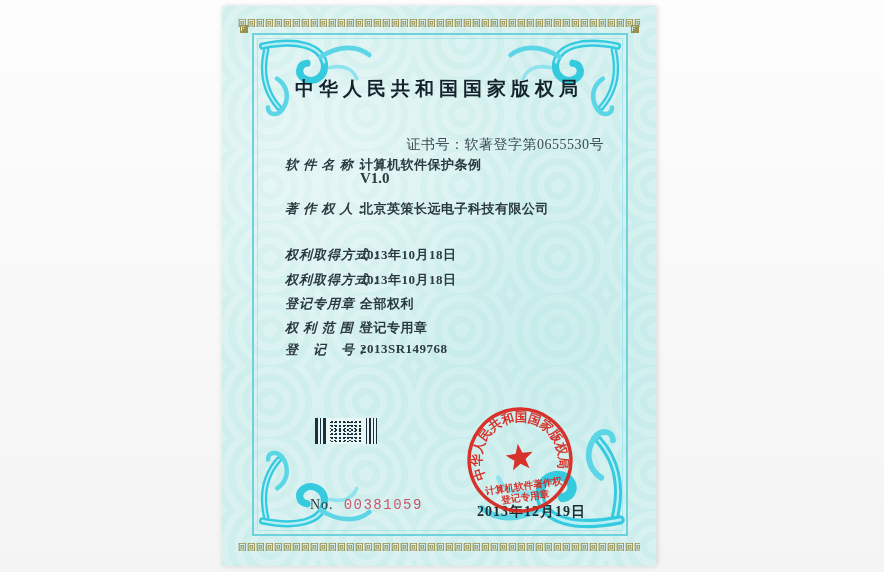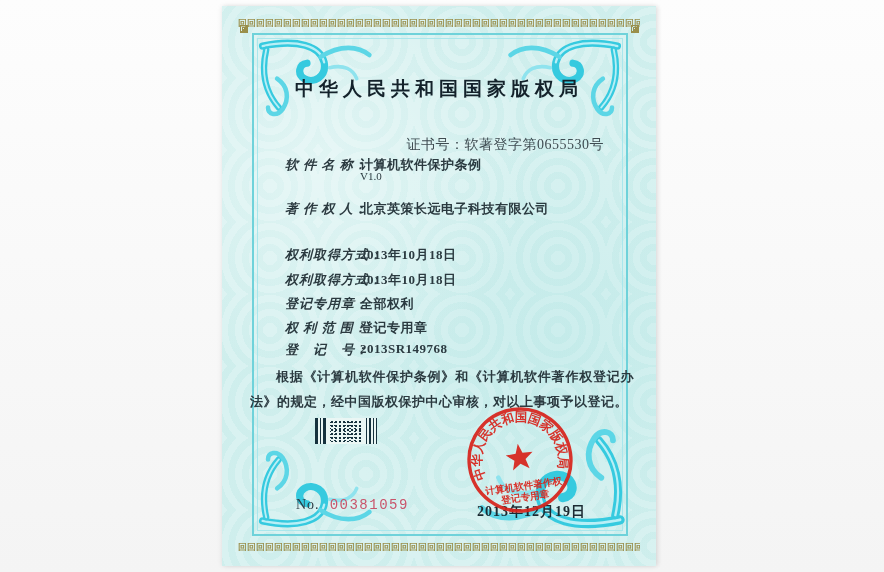--- a/index.html
+++ b/index.html
@@ -49,40 +49,40 @@
   .cert-title {
     position:absolute; left:0; right:0; top:93px; text-align:center;
     font-size:25px; font-weight:bold; letter-spacing:4px; color:#101e27;
   }
   .cert-no {
     position:absolute; right:52px; top:130px; font-size:14px; color:#3e4b51; letter-spacing:.5px;
   }
   .row { position:absolute; left:0; right:0; font-size:13px; font-weight:bold; color:#2b3a40; }
   .row .lbl { position:absolute; left:63px; white-space:pre; letter-spacing:1px;font-style:italic; }
   .row .val { position:absolute; left:138px; letter-spacing:.5px; }
-  .ver { position:absolute; left:138px; top:164px; font-size:11px; font-weight:normal; color:#2b3a40;text-align:center; }
+  .ver { position:absolute; left:138px; top:164px; font-size:15px; font-weight:bold; color:#2b3a40;text-align:center; }
 
   .statement {
     position:absolute; left:28px; top:358px; width:384px;
     font-size:13px; font-weight:bold; line-height:25px; color:#2b3a40;
     text-indent:2em; text-align:justify; letter-spacing:.5px;
   }
 
   
   .barcode { position:absolute; left:93px; top:412px; width:62px; height:26px; background:#eaf6f4; }
   .bc-left  { position:absolute; left:0; top:0; width:13px; height:26px;
               background:repeating-linear-gradient(90deg,#16323e 0 3px, rgba(0,0,0,0) 3px 5px, #16323e 5px 6px, rgba(0,0,0,0) 6px 8px); }
   .bc-mid   { position:absolute; left:15px; top:2px; width:33px; height:22px;
               background-image:radial-gradient(#16323e 1px, rgba(0,0,0,0) 1px), radial-gradient(#16323e 1px, rgba(0,0,0,0) 1px);
               background-size:4px 4px,5px 3px; background-position:0 0,2px 1px; }
   .bc-right { position:absolute; right:0; top:0; width:11px; height:26px;
               background:repeating-linear-gradient(90deg,#16323e 0 1.5px, rgba(0,0,0,0) 1.5px 3px, #16323e 3px 5.5px, rgba(0,0,0,0) 5.5px 7px); }
 
   
-  .serial { position:absolute; left:74px; top:491px; font-size:14px; color:#2c3a42; letter-spacing:1px; }
+  .serial { position:absolute; left:88px; top:491px; font-size:14px; color:#2c3a42; letter-spacing:1px; }
   .serial .num { color:#c9556b; font-family:"Liberation Mono","DejaVu Sans Mono",monospace; padding-left:10px; letter-spacing:1.5px; }
   .issue-date { position:absolute; left:255px; top:497px; font-size:14px; font-weight:bold; color:#1c2a32; letter-spacing:1px; }
 
   
   .seal { position:absolute; left:242px; top:398px; width:112px; height:112px; transform:rotate(-8deg); opacity:.92; }
 </style>
 </head>
 <body>
 
 <div class="page">
@@ -150,21 +150,20 @@
     </div>
     <div class="row" style="top:313px">
       <span class="lbl">权 利 范 围：</span>
       <span class="val">登记专用章</span>
     </div>
     <div class="row" style="top:335px">
       <span class="lbl">登　记　号：</span>
       <span class="val">2013SR149768</span>
     </div>
 
-    <div class="statement">根据《计算机软件保护条例》和《计算机软件著作权登记办法》的规定，经中国版权保护中心审核，对以上事项予以登记。</div>
 
     <div class="barcode">
       <div class="bc-left"></div>
       <div class="bc-mid"></div>
       <div class="bc-right"></div>
     </div>
 
     <div class="serial">
       <span>No.</span><span class="num">00381059</span>
     </div>

